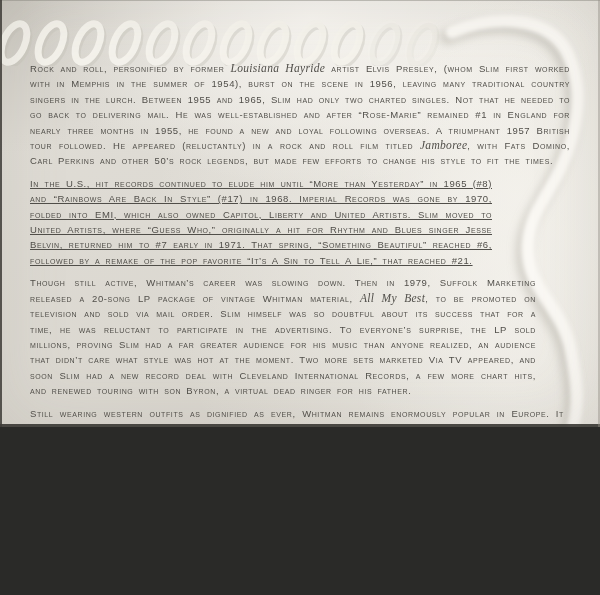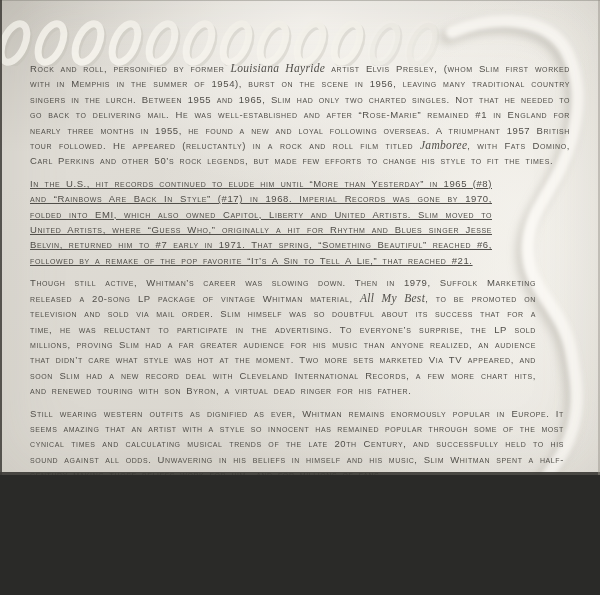--- a/index.html
+++ b/index.html
@@ -1,17 +1,17 @@
 <!DOCTYPE html>
 <html><head>
 <meta charset="utf-8">
 <style>
   html,body{margin:0;padding:0;background:#2a2a28;}
   .stage{
-    position:relative;width:600px;height:475px;overflow:hidden;
+    position:relative;width:600px;height:427px;overflow:hidden;
     font-family:"Liberation Sans",sans-serif;
     background:
       radial-gradient(ellipse 420px 240px at 52% 4%, rgba(250,248,244,0.85), rgba(250,248,244,0) 70%),
       radial-gradient(ellipse 480px 620px at 86% 45%, rgba(246,244,238,0.75), rgba(246,244,238,0) 75%),
       radial-gradient(ellipse 320px 220px at 0% 0%, rgba(158,154,145,0.30), rgba(158,154,145,0) 70%),
       radial-gradient(ellipse 760px 420px at 45% 102%, rgba(206,202,193,0.35), rgba(206,202,193,0) 80%),
       var(--bg,#dfdcd5);
   }
   .frame{
     position:absolute;inset:0;pointer-events:none;z-index:9;

